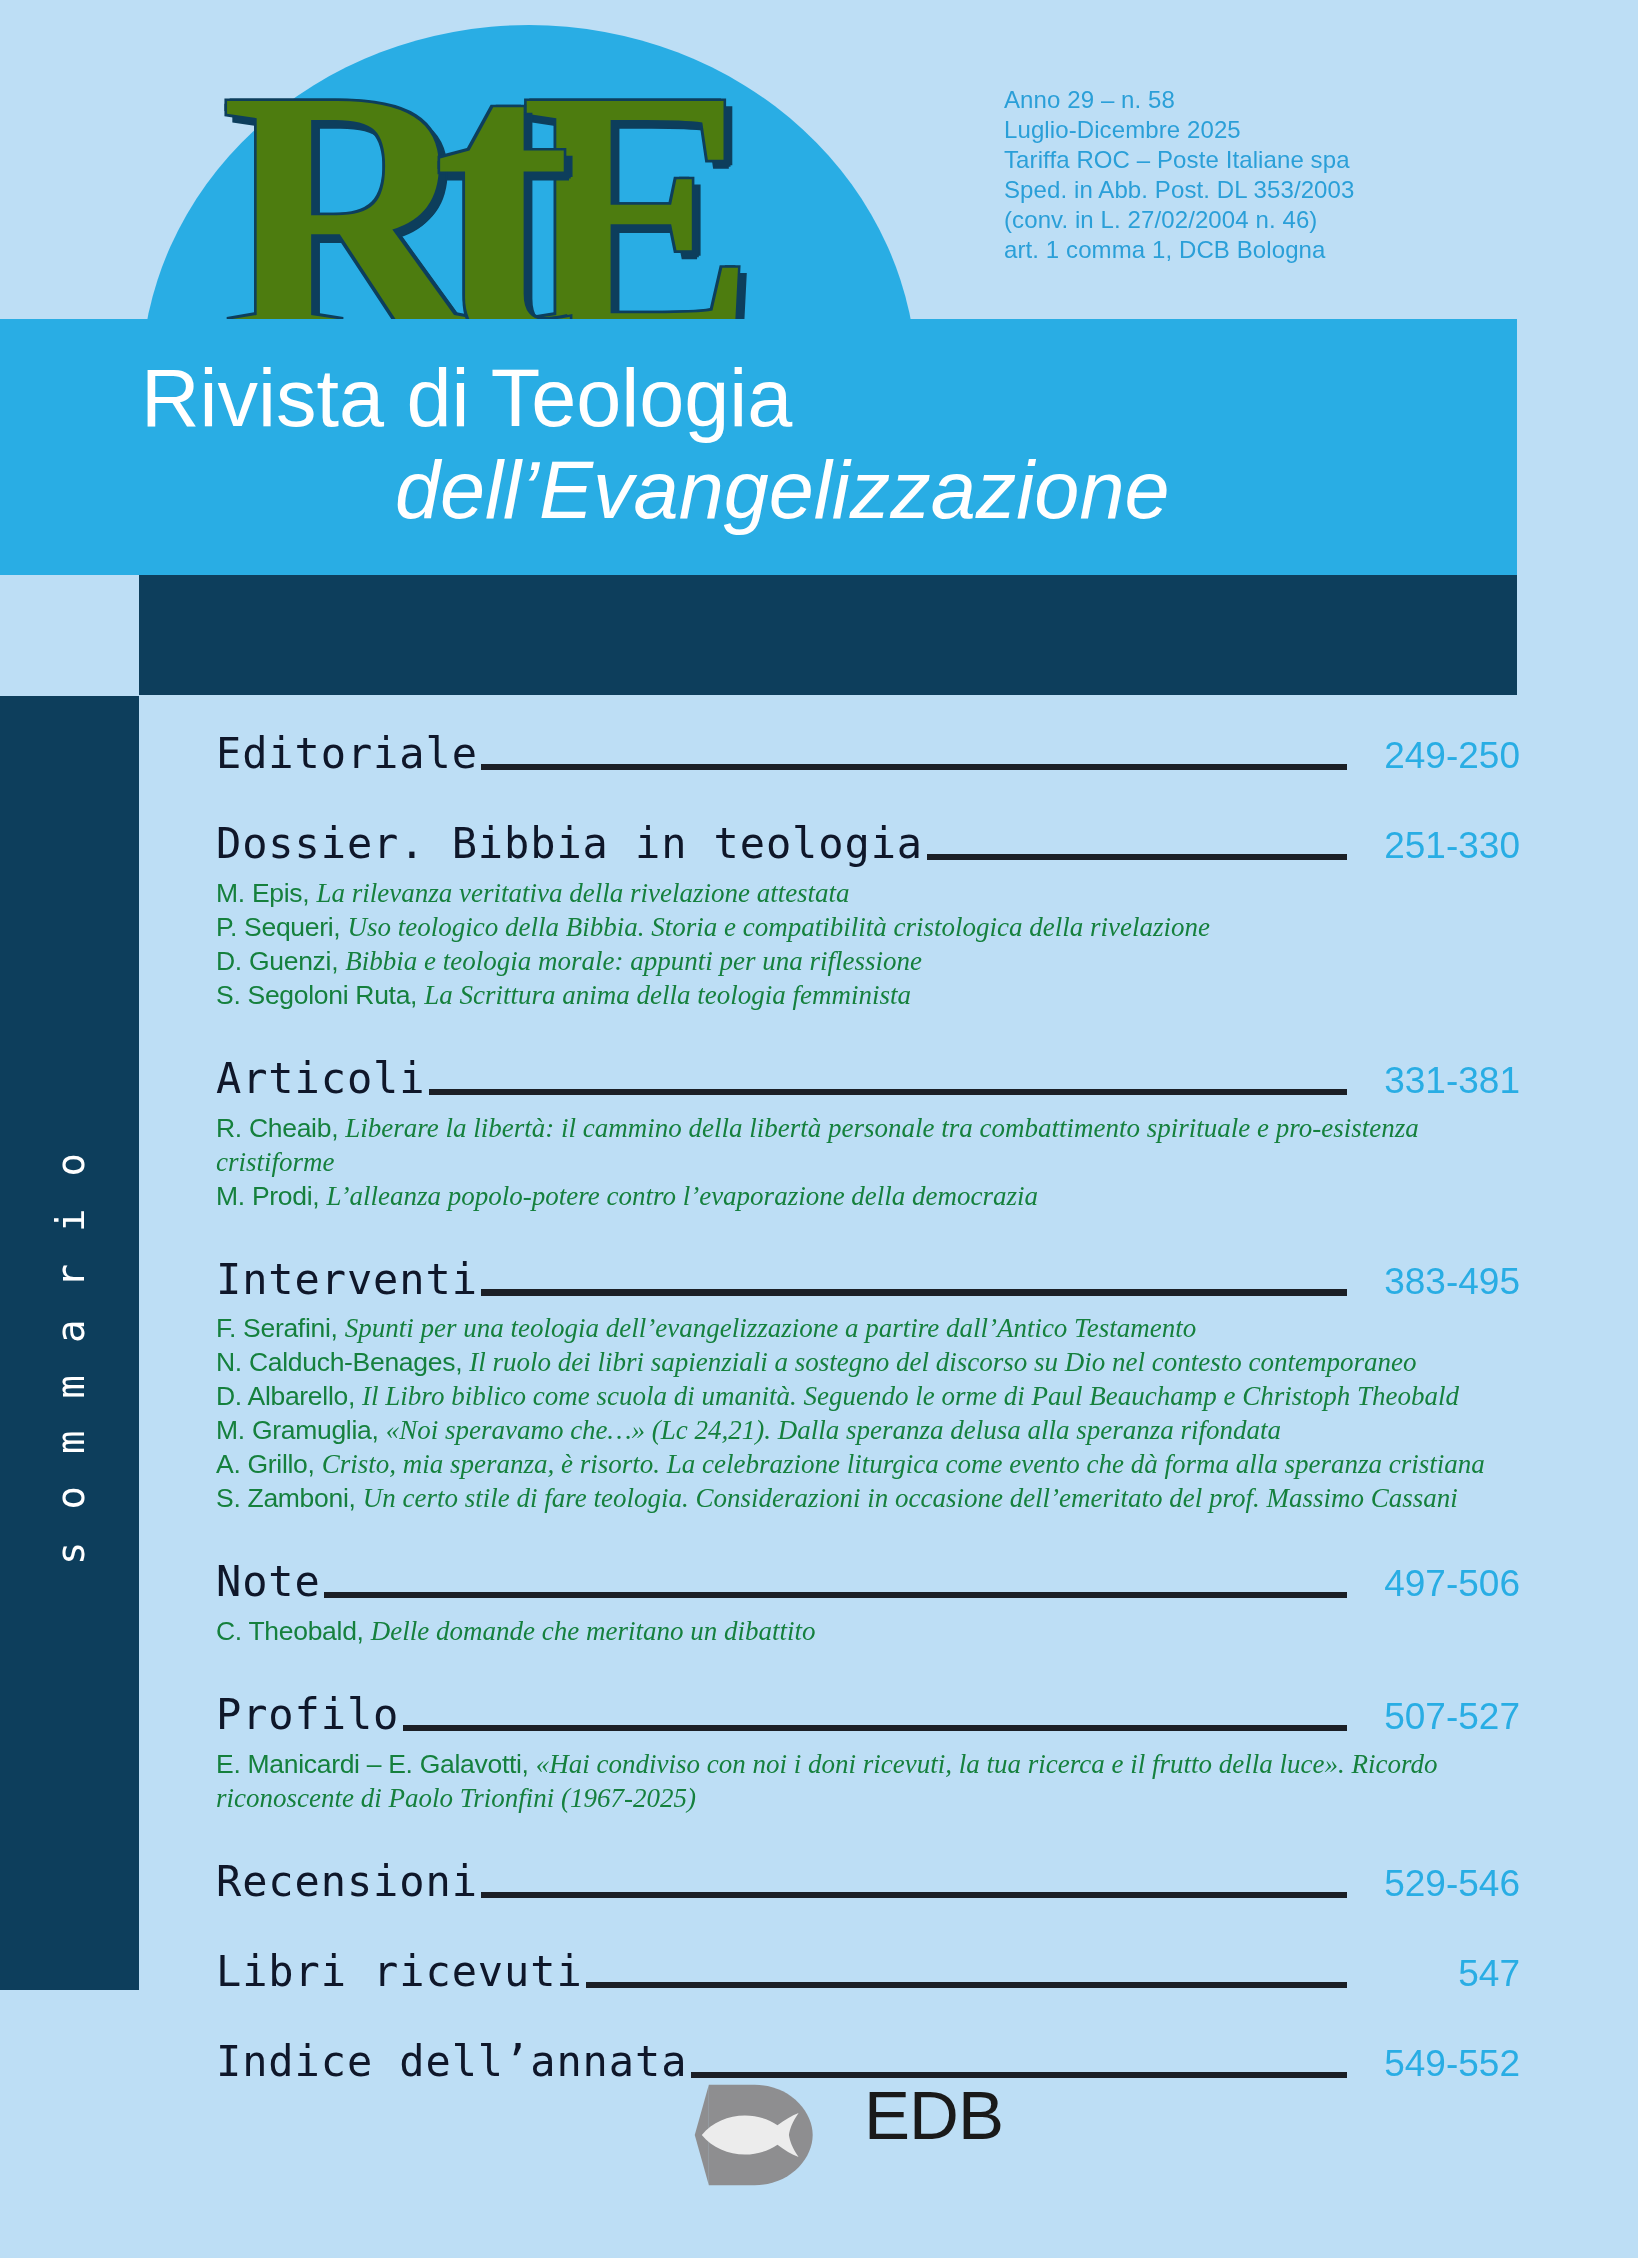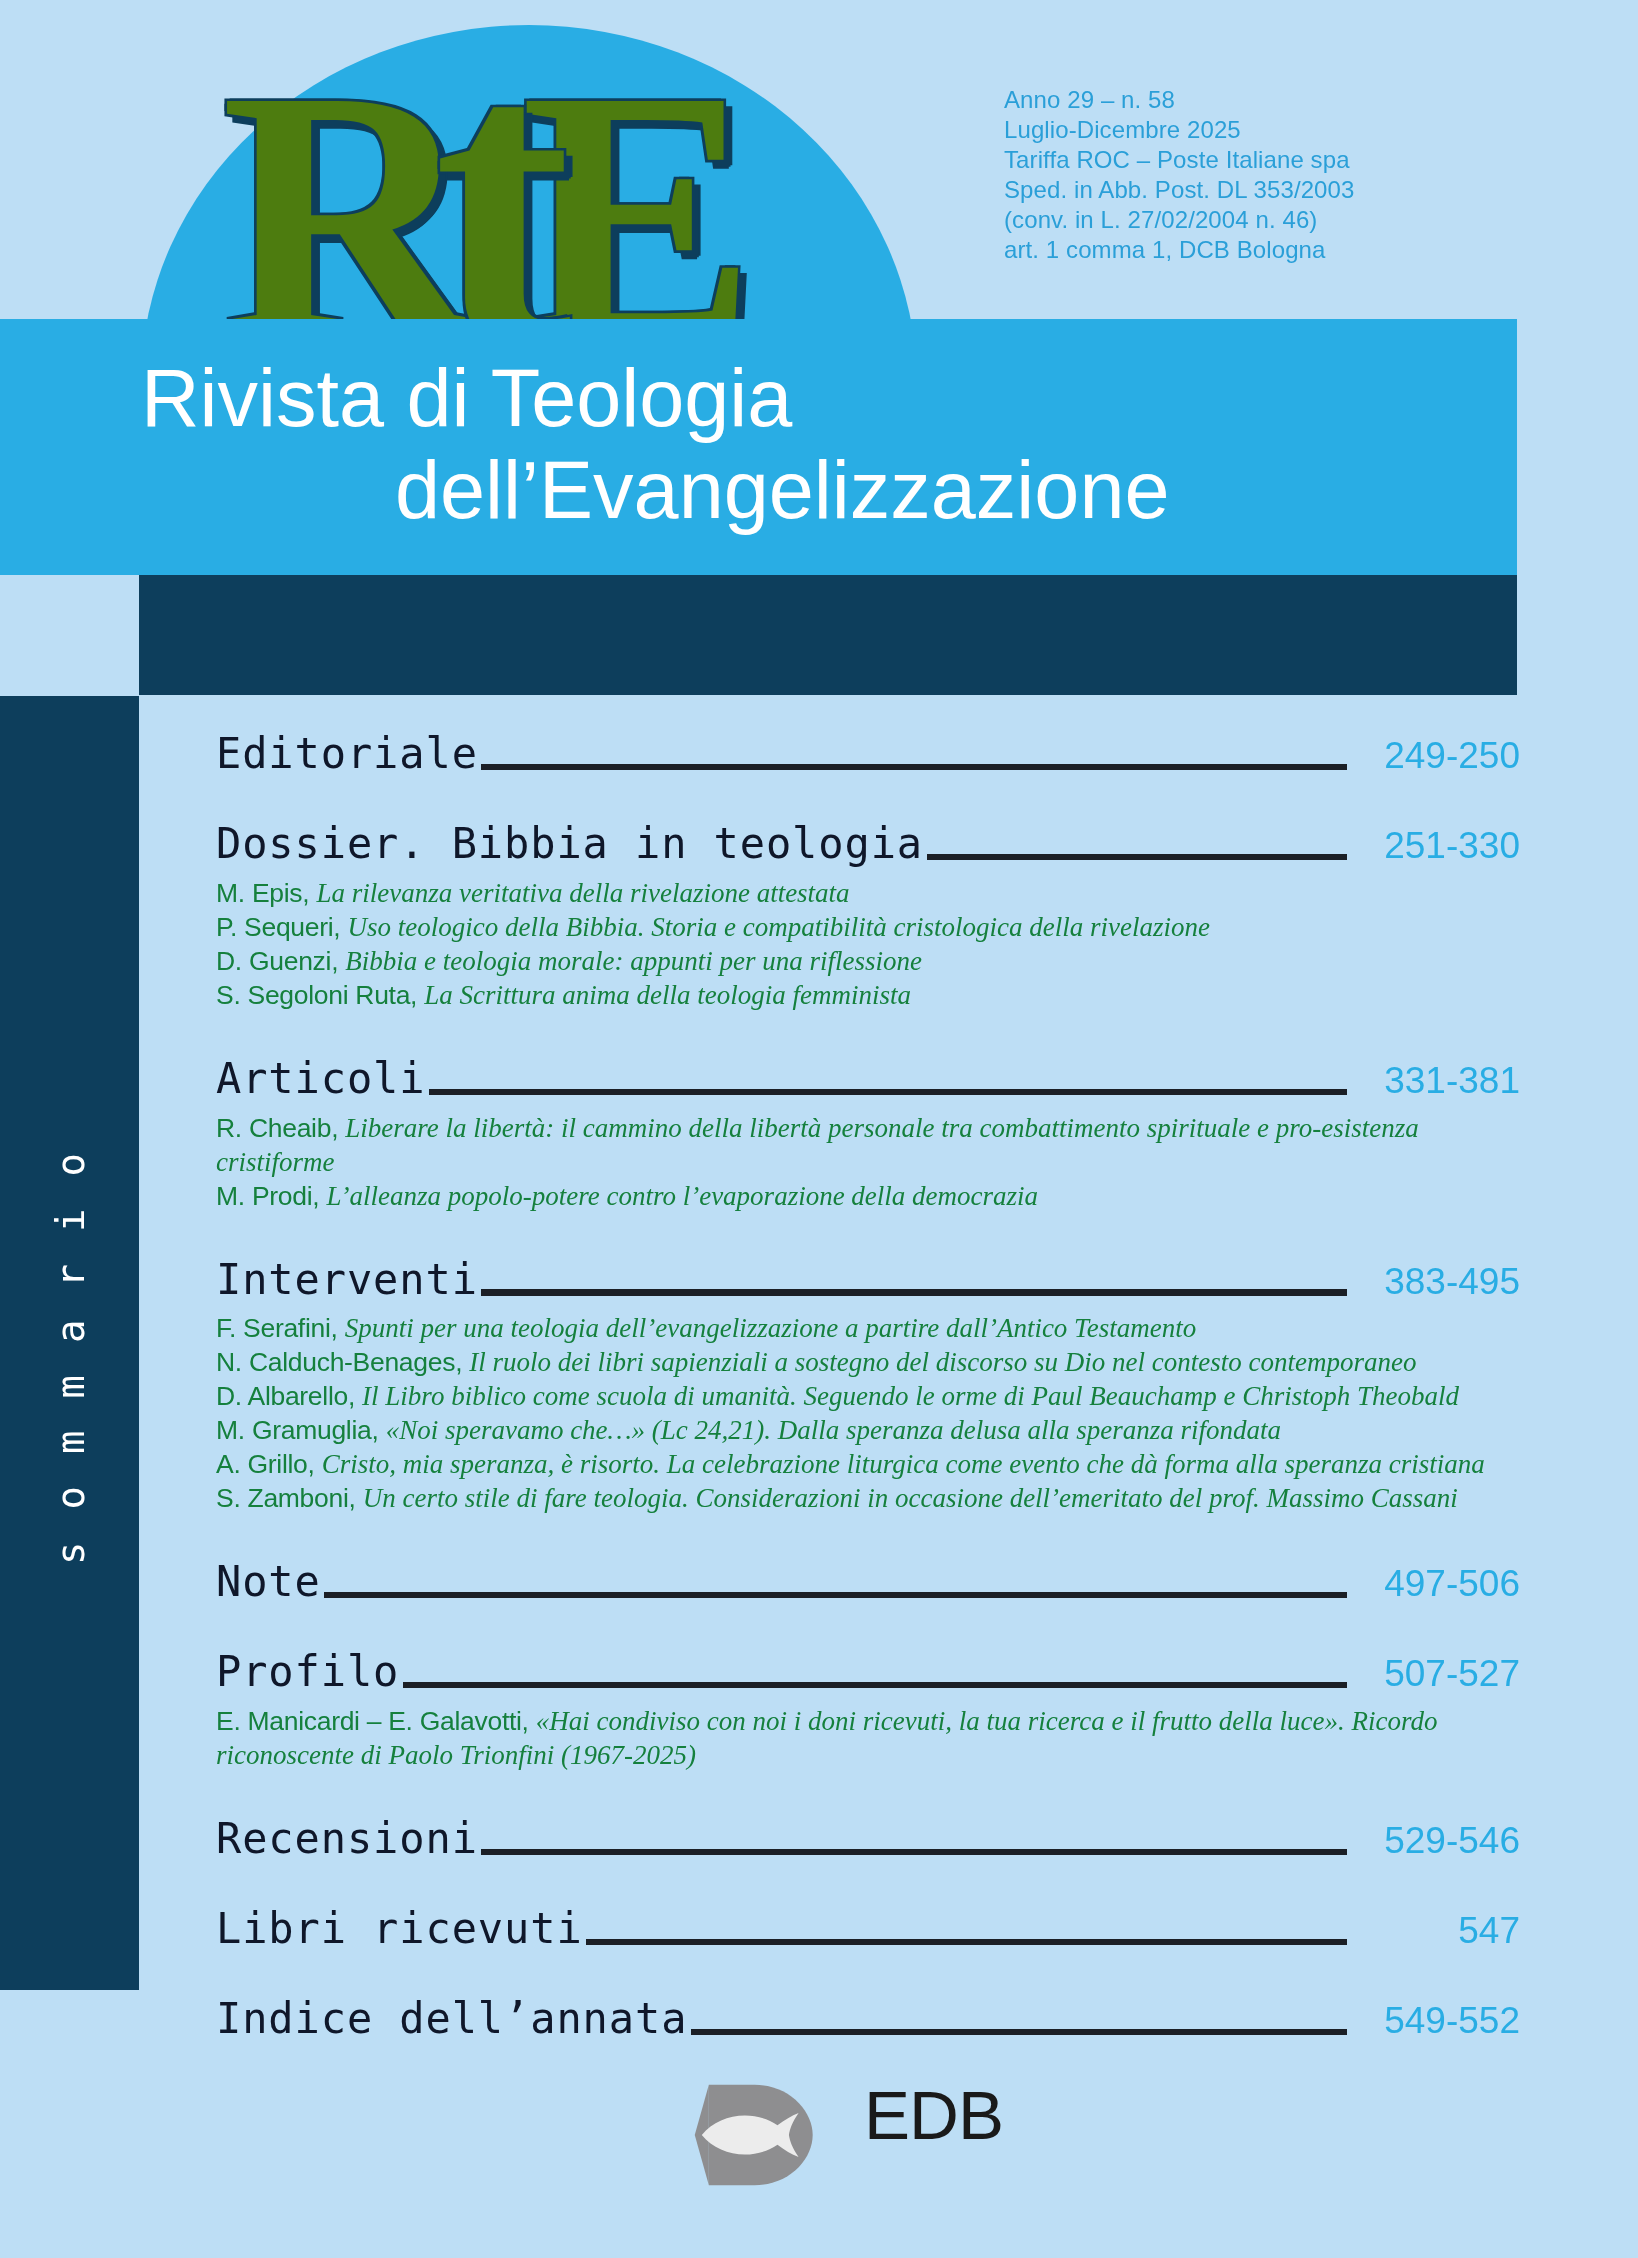--- a/index.html
+++ b/index.html
@@ -49,21 +49,21 @@
   .title-band{
     position:absolute;left:0;top:319px;width:1517px;height:256px;
     background:#29ade4;
   }
   .title-line{
     position:absolute;color:#fff;font-weight:300;
     font-size:81px;line-height:81px;white-space:nowrap;
     font-family:"Liberation Sans",sans-serif;
   }
   .title-line1{left:141px;top:358px;}
-  .title-line2{left:395px;top:450px;}
+  .title-line2{left:395px;top:450px;font-style:italic;}
 
   
   .navy-bar{
     position:absolute;left:139px;top:575px;width:1378px;height:120px;
     background:#0d3e5c;
   }
 
   
   .sidebar{
     position:absolute;left:0;top:696px;width:139px;height:1294px;
@@ -230,20 +230,25 @@
             <span class="hang"><span class="auth">S. Zamboni,</span> <span class="ttl">Un certo stile di fare teologia. Considerazioni in occasione dell’emeritato del prof. Massimo Cassani</span></span>
           </div>
         </div>
       </div>
       <div class="sec">
         <div class="sec-head">
           <div class="sec-title">Note</div>
           <div class="leader"></div>
           <div class="sec-pages">497-506</div>
         </div>
+        <div class="entries">
+          <div class="entry">
+            <span class="hang"><span class="auth">C. Theobald,</span> <span class="ttl">Delle domande che meritano un dibattito</span></span>
+          </div>
+        </div>
       </div>
       <div class="sec">
         <div class="sec-head">
           <div class="sec-title">Profilo</div>
           <div class="leader"></div>
           <div class="sec-pages">507-527</div>
         </div>
         <div class="entries">
           <div class="entry">
             <span class="hang"><span class="auth">E. Manicardi – E. Galavotti,</span> <span class="ttl">«Hai condiviso con noi i doni ricevuti, la tua ricerca e il frutto della luce». Ricordo riconoscente di Paolo Trionfini (1967-2025)</span></span>

